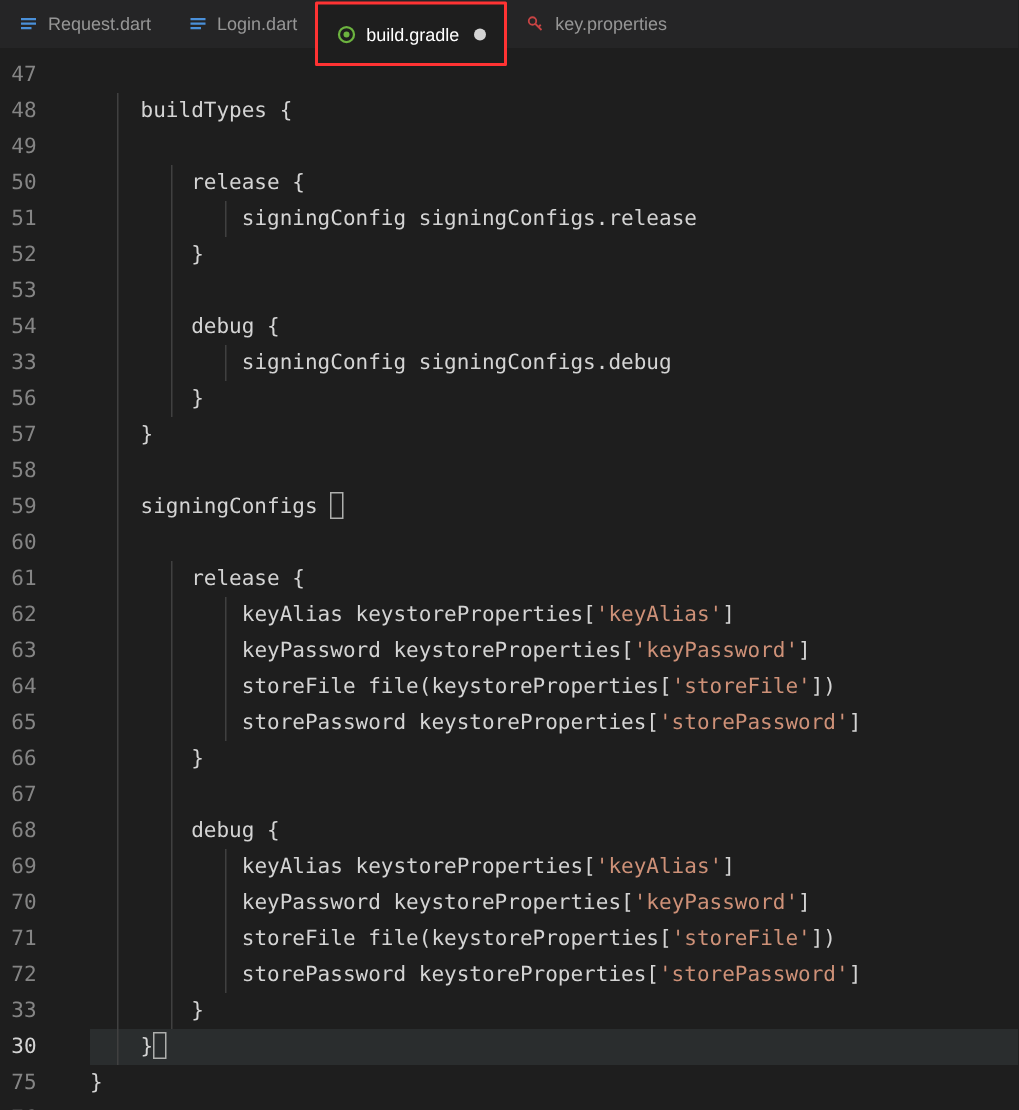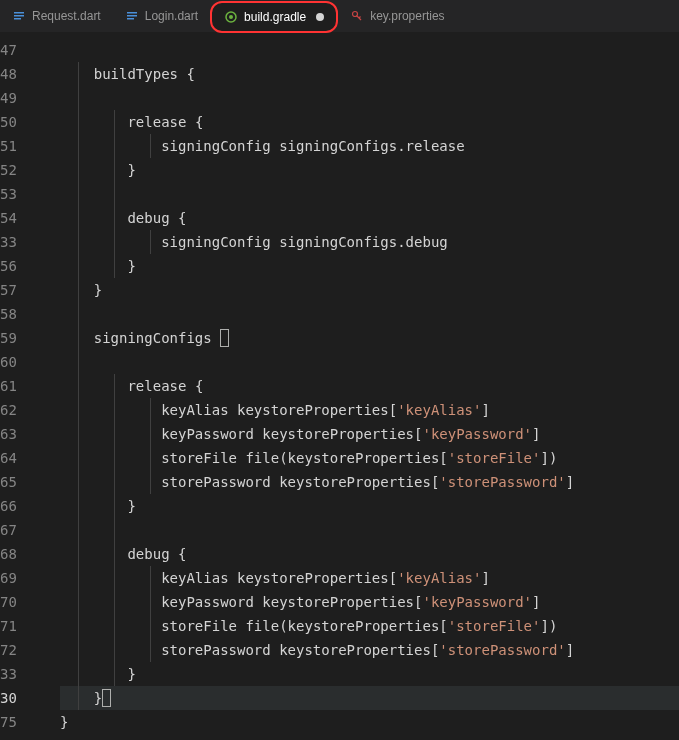--- a/index.html
+++ b/index.html
@@ -27,24 +27,24 @@
   gap: 6px;
   cursor: pointer;
   font-family: -apple-system, 'Segoe UI', sans-serif;
 }
 .tab.active {
   background: #1e1e1e;
   color: #ffffff;
 }
 .tab.highlighted {
   border: 2px solid #ff3333;
-  border-radius: 12px;
+  border-radius: 1px;
   background: #1e1e1e;
   color: #ffffff;
-  height: 32px;
+  height: 43px;
   margin-top: 1px;
 }
 .tab-icon {
   width: 14px;
   height: 14px;
   display: flex;
   align-items: center;
   justify-content: center;
 }
 .dart-icon { color: #4a90d9; }
@@ -58,21 +58,21 @@
   margin-left: 4px;
 }
 .editor {
   display: flex;
   height: calc(100% - 32px);
 }
 .gutter {
   width: 42px;
   background: #1e1e1e;
   padding-top: 6px;
-  text-align: left;
+  text-align: center;
   padding-right: 10px;
   color: #858585;
   font-size: 14px;
   line-height: 24px;
   user-select: none;
 }
 .gutter .current { color: #d4d4d4; }
 .code {
   flex: 1;
   padding-top: 6px;

